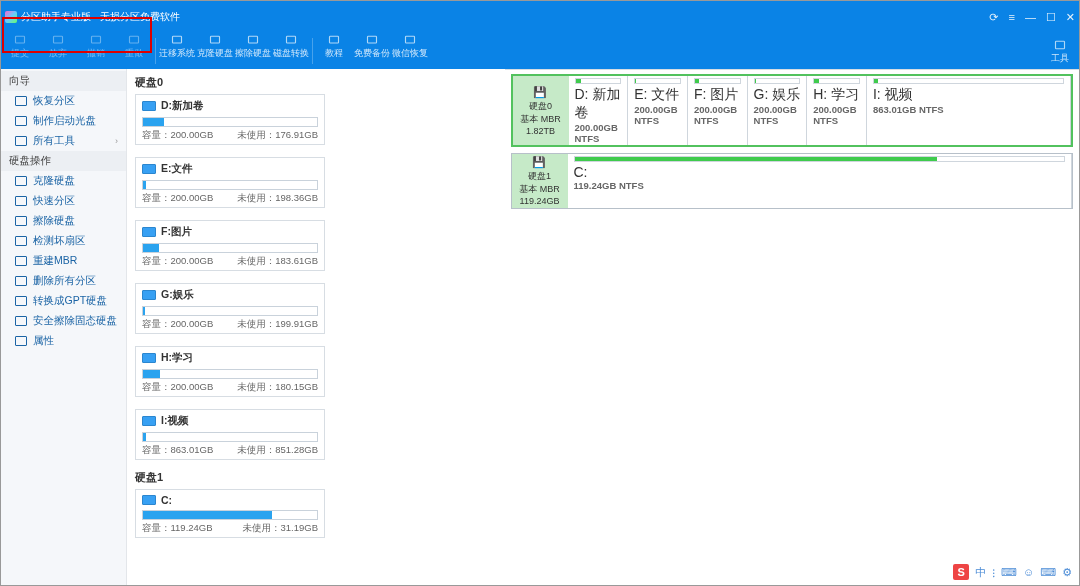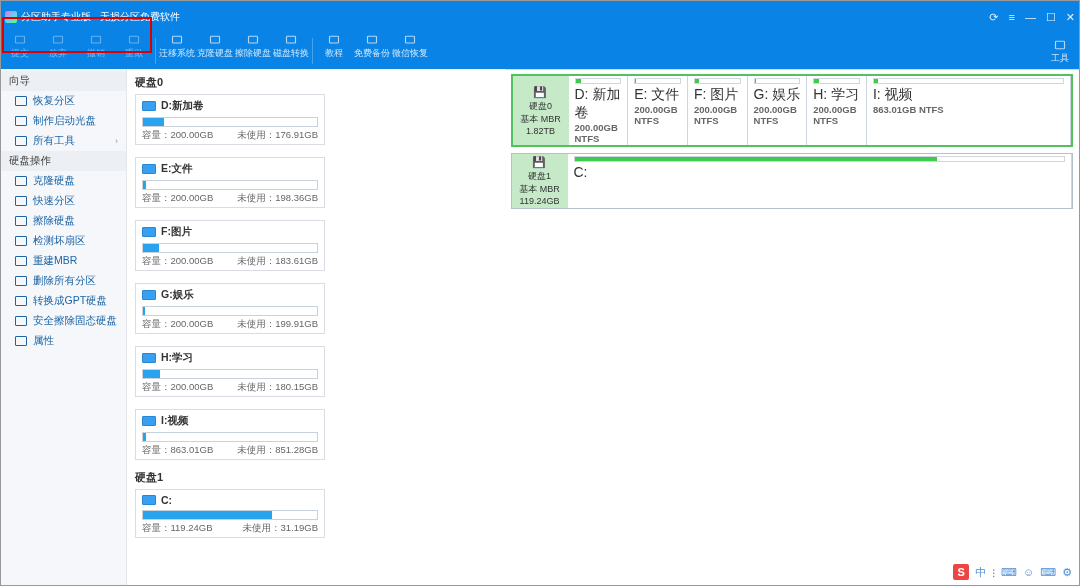--- a/index.html
+++ b/index.html
@@ -393,20 +393,21 @@
         <div>硬盘1</div>
         <div>基本 MBR</div>
         <div>119.24GB</div>
       </div>
       <div class="bparts">
               <div class="bpart" style="flex:100">
       <div class="bbar">
                   <div class="bf" style="width:74%"></div>
                 </div>
       <div class="pname">C:</div>
+      <div class="psub">119.24GB NTFS</div>
               </div>
             </div>
     </div>
         </div>
     </div>
   </div>
 
 </div>
 
 <div class="tray">

